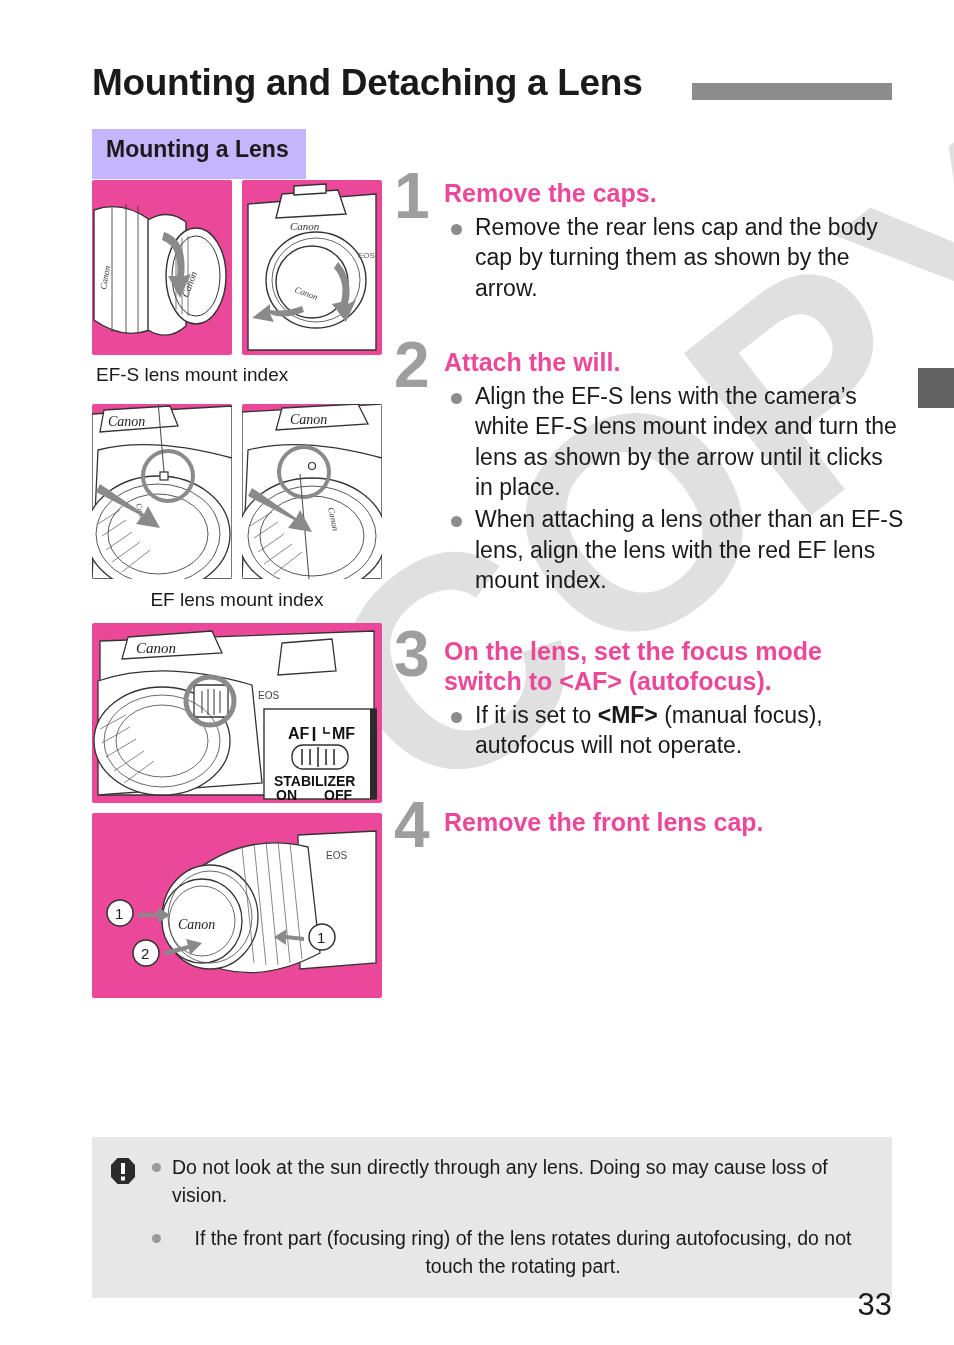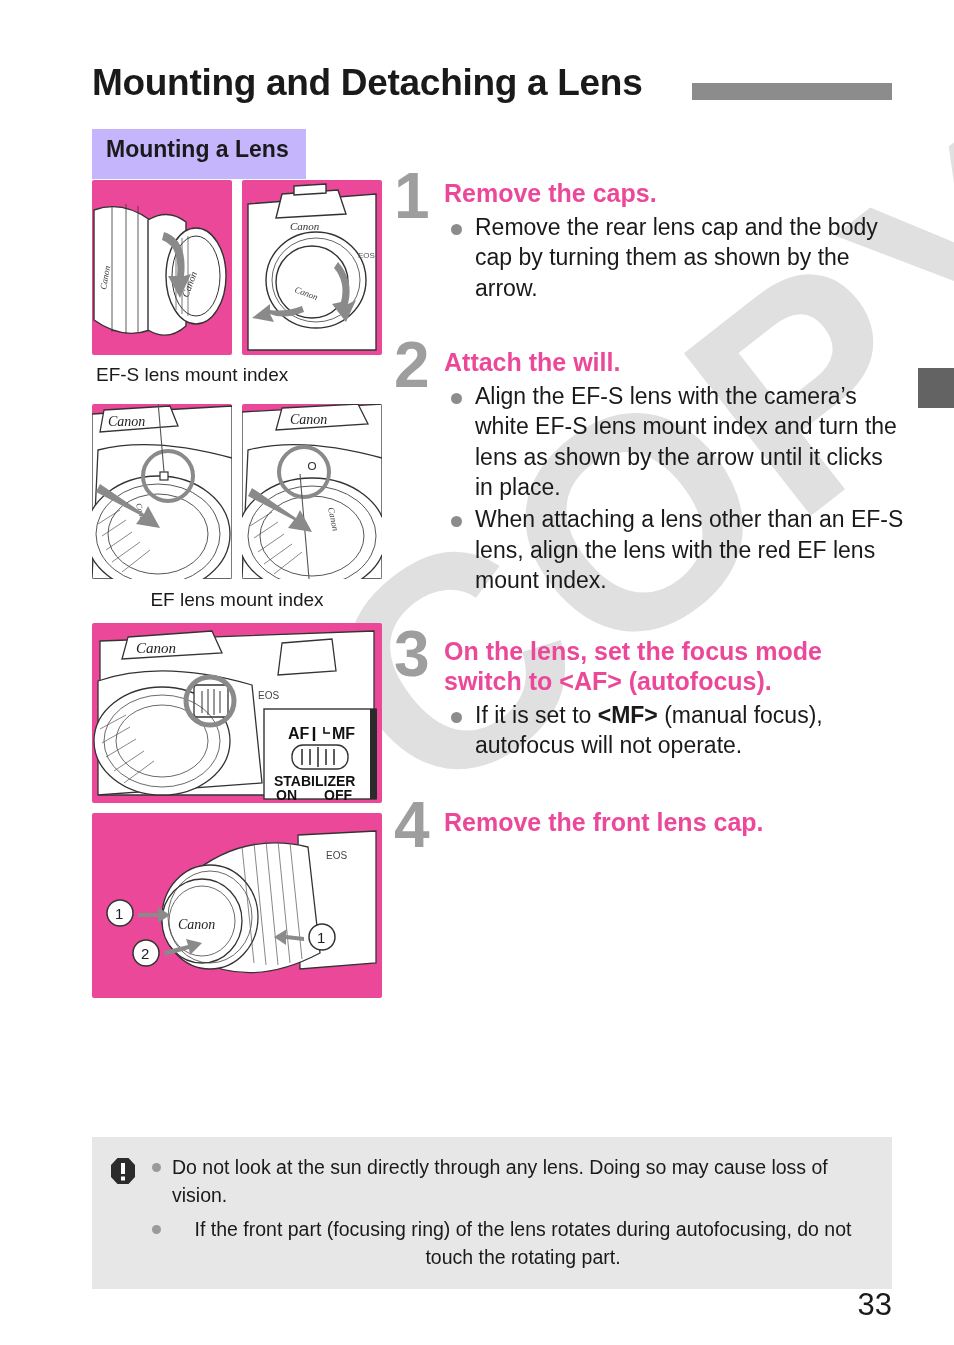--- a/index.html
+++ b/index.html
@@ -191,21 +191,21 @@
     width: 30px;
     padding-top: 4px;
   }
   .caution-list { margin: 0; padding: 0; list-style: none; flex: 1; }
   .caution-item {
     position: relative;
     padding-left: 26px;
     font-size: 19.5px;
     line-height: 1.45;
     color: #1a1a1a;
-    margin-bottom: 5px;
+    margin-bottom: 14px;
   }
   .caution-item:last-child { margin-bottom: 0; text-align: center; }
   .caution-item::before {
     content: "";
     position: absolute;
     left: 6px;
     top: 10px;
     width: 9px;
     height: 9px;
     border-radius: 50%;

